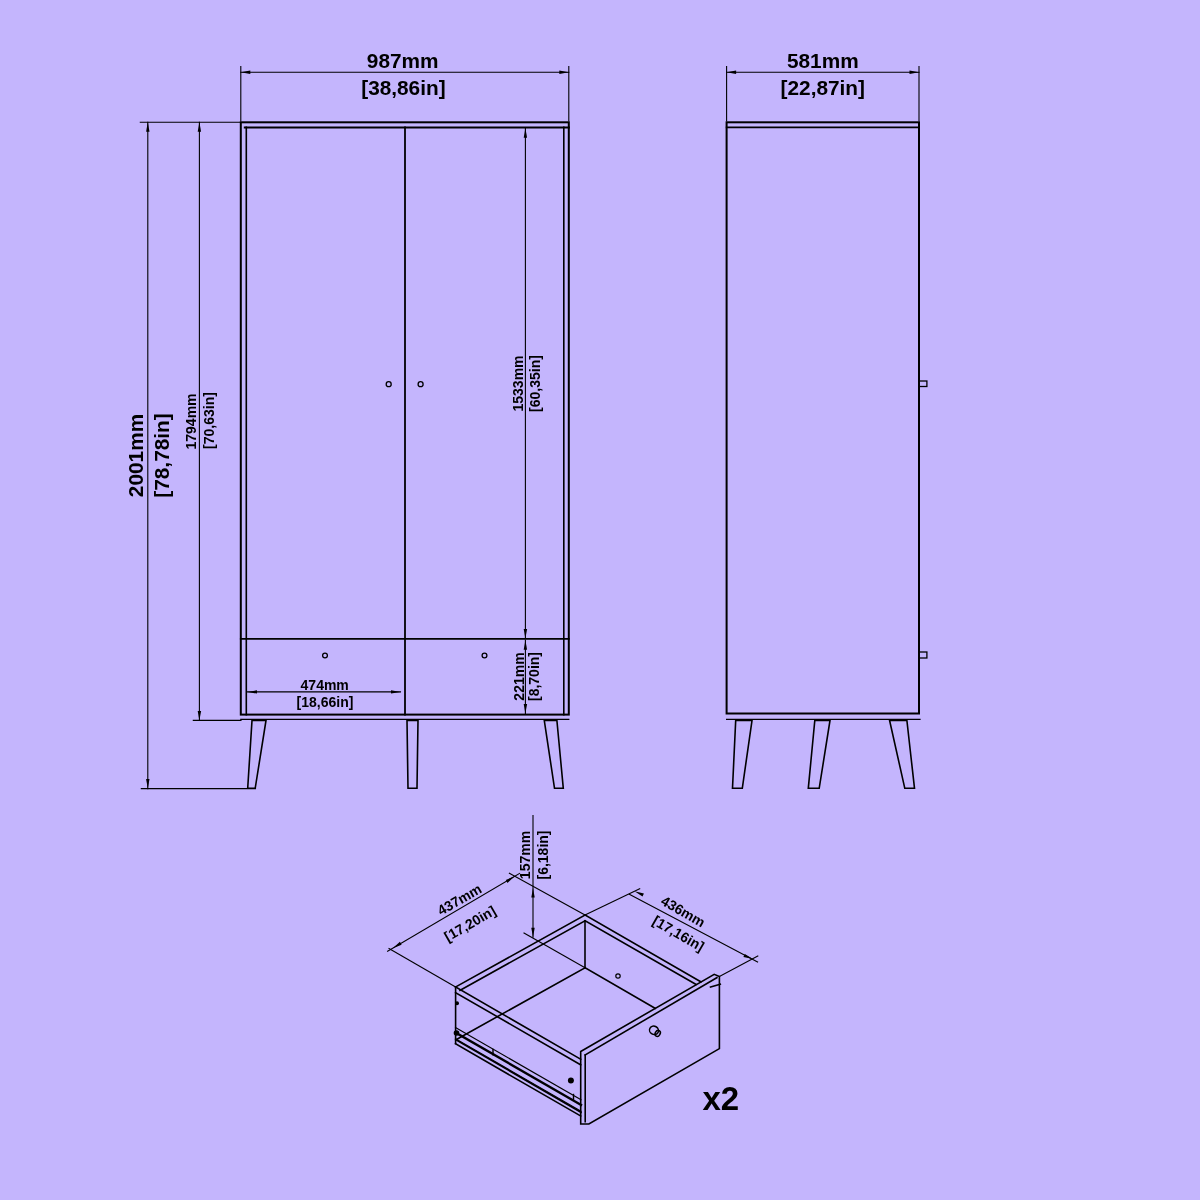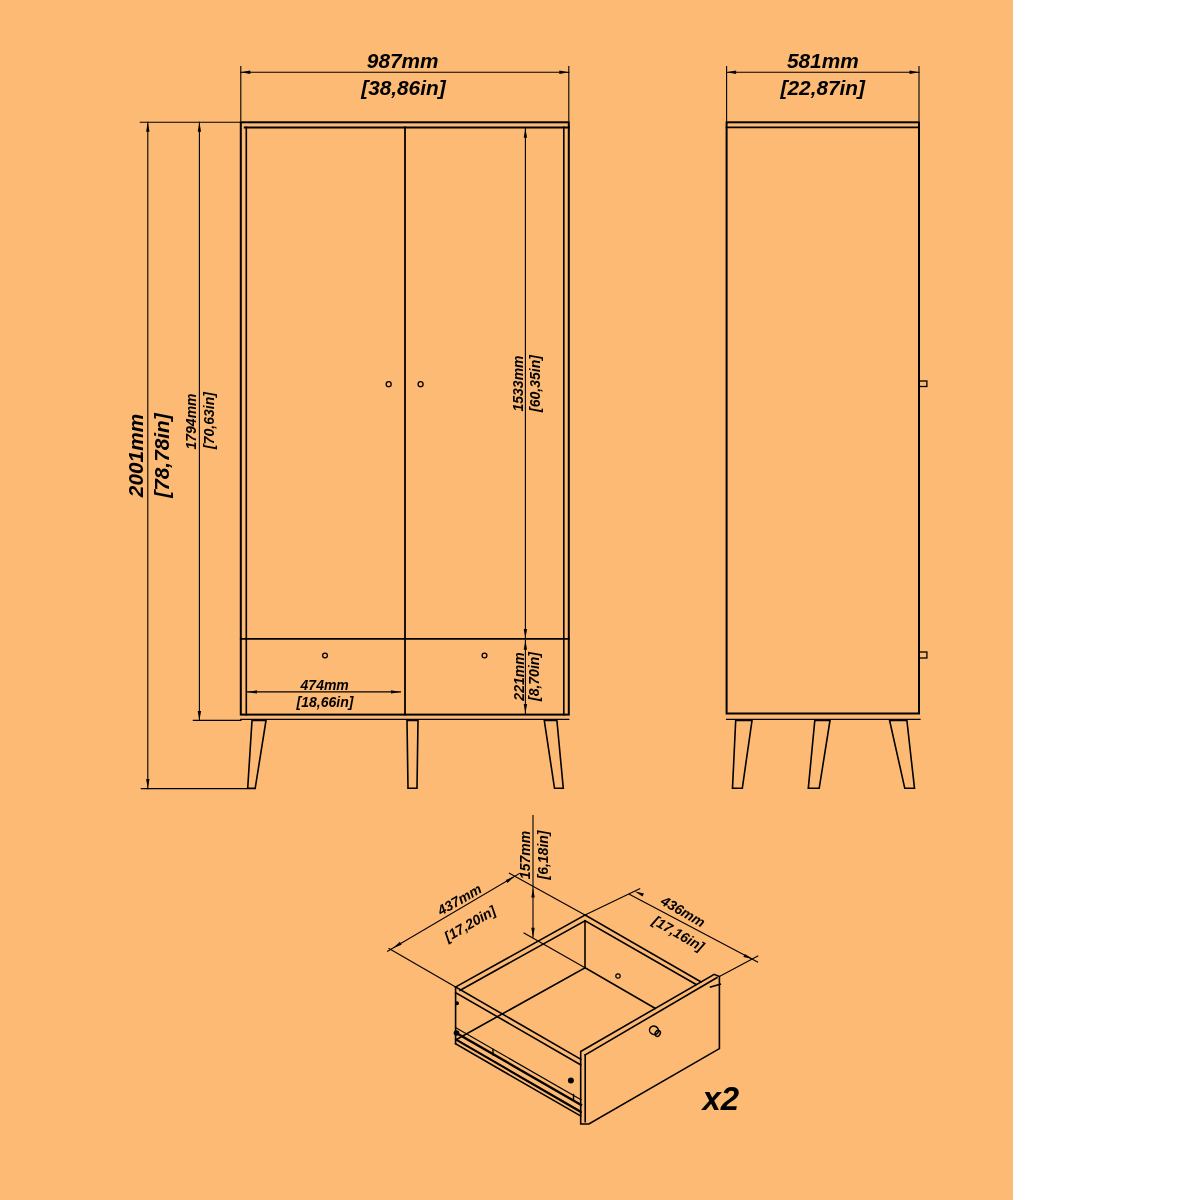--- a/index.html
+++ b/index.html
@@ -1,16 +1,16 @@
 <!DOCTYPE html>
 <html><head>
 <meta charset="utf-8">
 <style>
   html,body{margin:0;padding:0;background:#ffffff;}
-  .page{width:1013px;height:1200px;position:relative;background:#fdba74;overflow:hidden;font-style:italic;}
+  .page{width:1200px;height:1200px;position:relative;background:#c4b5fd;overflow:hidden;}
   svg{position:absolute;left:0;top:0;}
   text{font-family:"Liberation Sans", sans-serif;fill:#000;}
   .big{font-size:20.8px;font-weight:bold;}
   .sm{font-size:14px;font-weight:bold;}
   .x2{font-size:33px;font-weight:bold;}
 </style>
 </head>
 <body>
 <div class="page">
 <svg width="1200" height="1200" viewBox="0 0 1200 1200">

